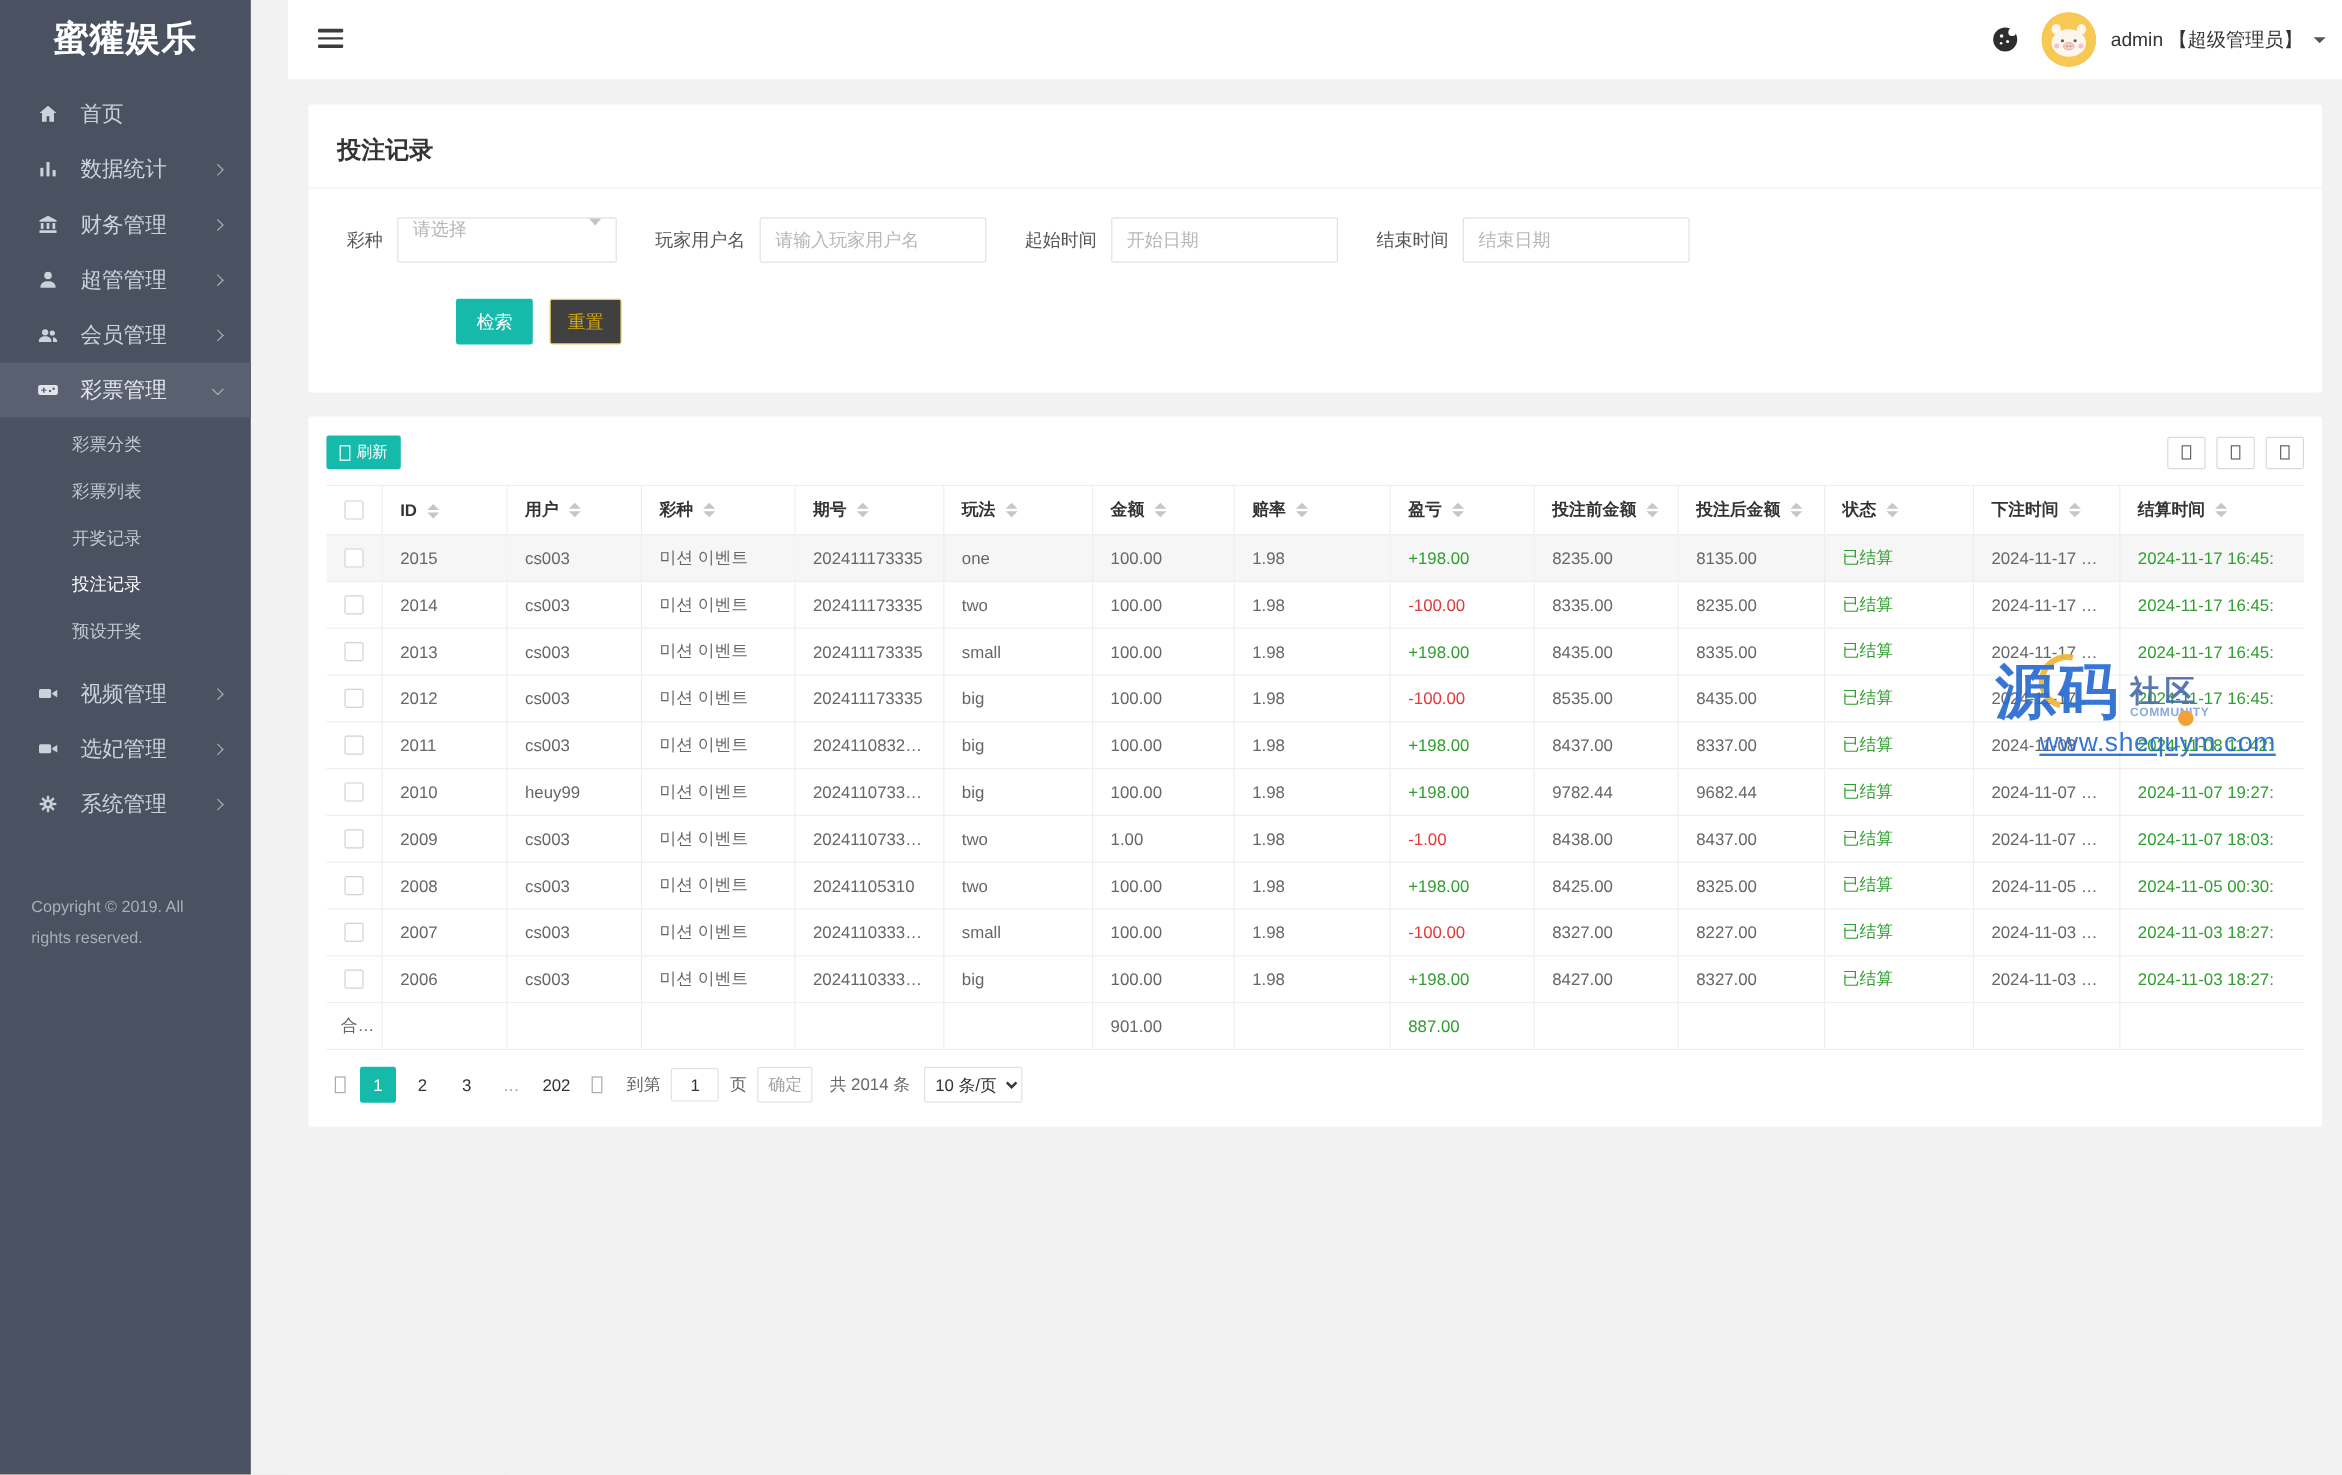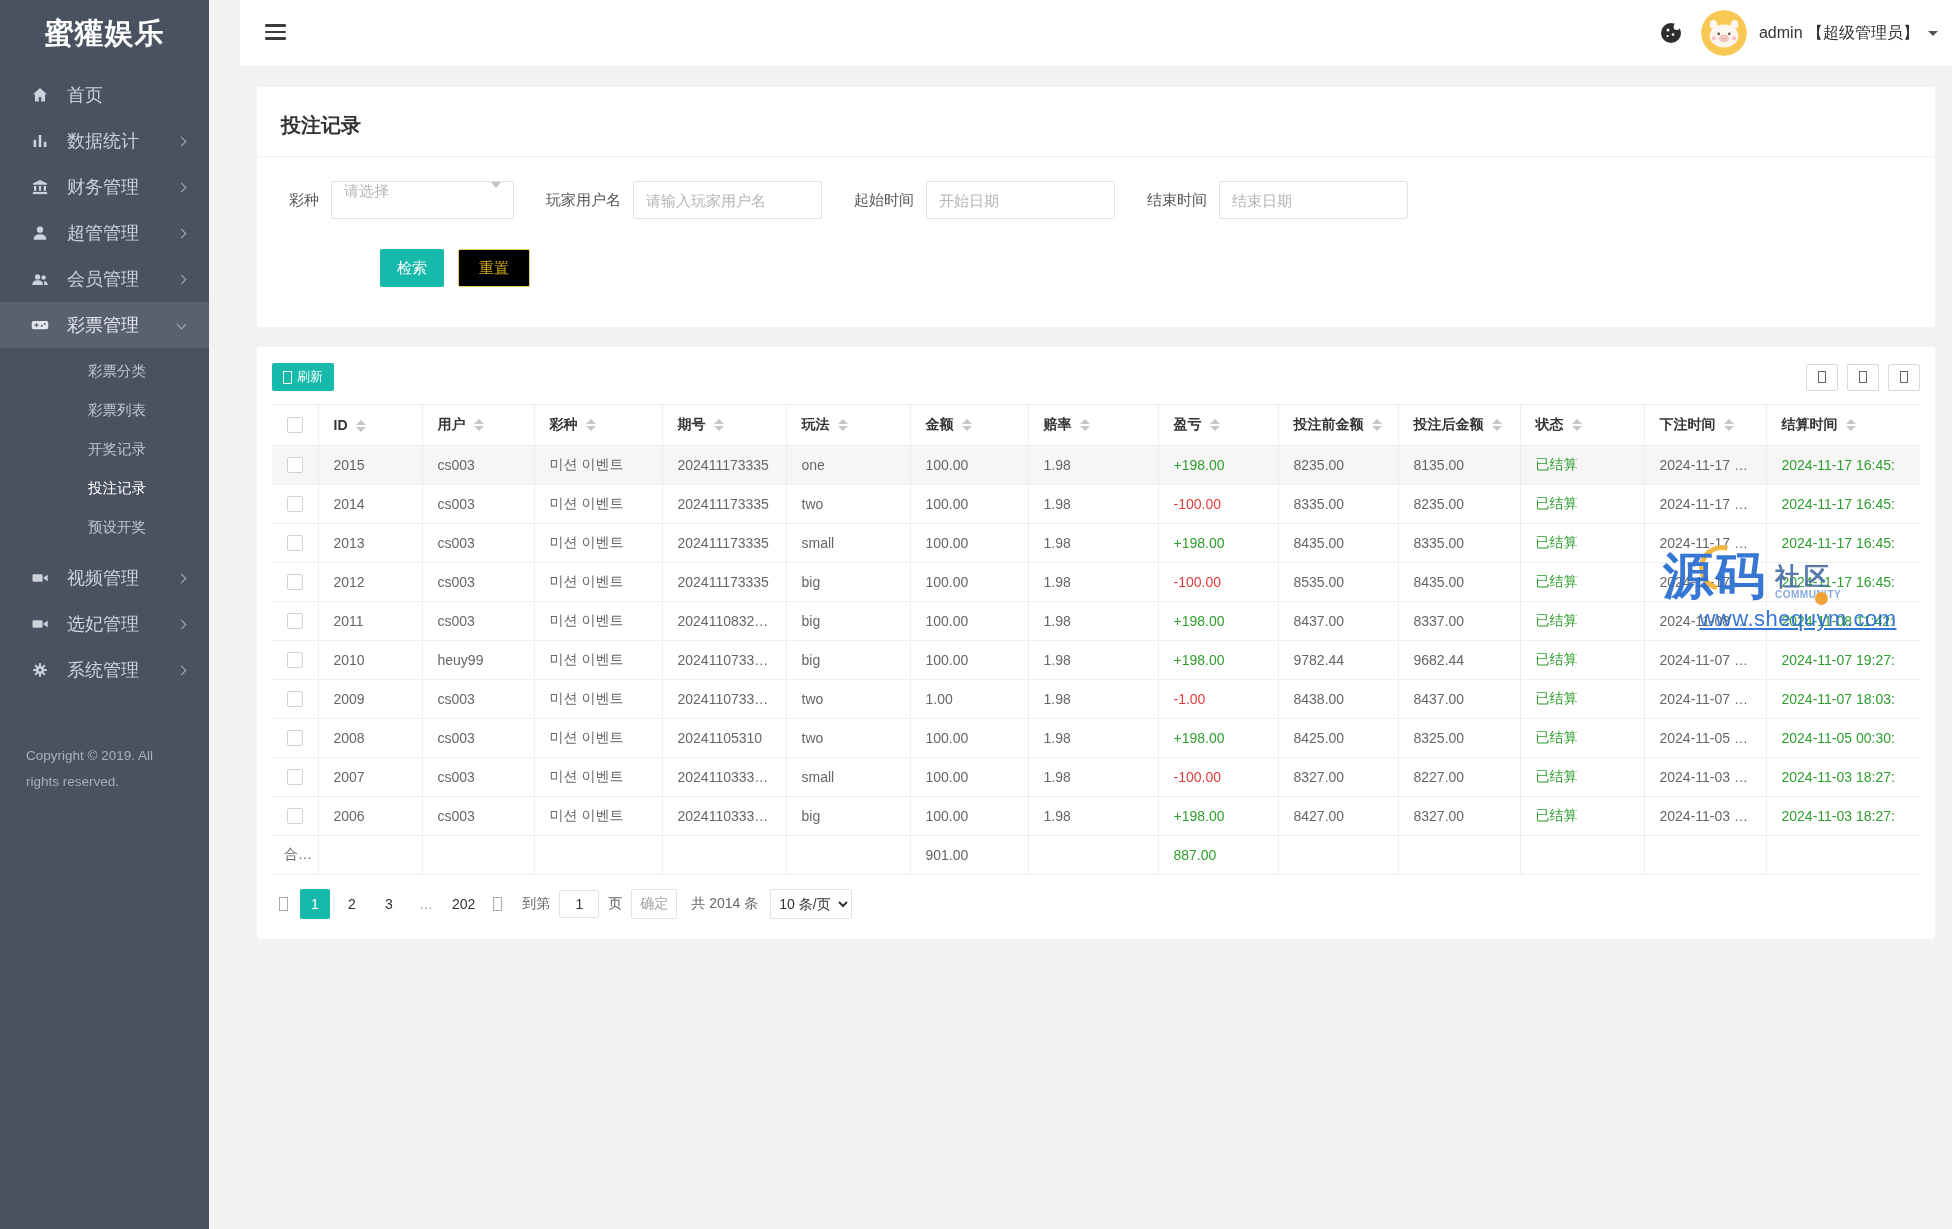--- a/index.html
+++ b/index.html
@@ -12,21 +12,21 @@
   .logo{height:66px;line-height:66px;text-align:center;color:#fff;font-size:29px;font-weight:bold;letter-spacing:1px;}
   .menu{margin-top:6px;}
   .menu-item{height:46px;display:flex;align-items:center;padding:0 24px 0 30px;color:#ccd1da;font-size:18px;cursor:pointer;}
   .menu-item.active{background:#59606f;color:#e2e5ec;}
   .mi-icon{width:20px;height:20px;margin-right:17px;display:flex;align-items:center;justify-content:center;}
   .mi-icon svg{width:18px;height:18px;fill:currentColor;}
   .chev{width:7px;height:7px;border-right:1.6px solid #a7adb9;border-bottom:1.6px solid #a7adb9;margin-left:auto;}
   .chev.right{transform:rotate(-45deg);}
   .chev.down{transform:rotate(45deg);margin-top:-2px;}
   .submenu{padding:4px 0 8px;}
-  .sub-item{height:39px;line-height:39px;padding-left:88px;font-size:14.5px;color:#c2c7d1;cursor:pointer;}
+  .sub-item{height:39px;line-height:39px;padding-left:60px;font-size:14.5px;color:#c2c7d1;cursor:pointer;}
   .sub-item.current{color:#fff;}
   .copyright{margin-top:50px;padding:0 26px;color:#a9aeb8;font-size:13.5px;line-height:1.9;}
 
   
   .topbar{position:absolute;left:240px;top:0;right:0;height:66px;background:#fff;z-index:2;}
   .burger{position:absolute;left:25px;top:24px;cursor:pointer;}
   .burger i{display:block;width:21px;height:2.6px;background:#3c3c3c;margin-bottom:4px;border-radius:1px;}
   .top-right{position:absolute;right:14px;top:0;height:66px;display:flex;align-items:center;}
   .cookie{width:24px;height:24px;margin-right:18px;cursor:pointer;display:flex;}
   .avatar{width:46px;height:46px;border-radius:50%;overflow:hidden;margin-right:12px;cursor:pointer;flex:none;}
@@ -42,21 +42,21 @@
   .filter-row{display:flex;align-items:center;margin:24px 0 0 32px;}
   .f-group{display:flex;align-items:center;margin-right:32px;}
   .f-label{font-size:15px;color:#555;margin-right:12px;white-space:nowrap;}
   .select-box{width:183px;height:38px;border:1px solid #e2e2e2;border-radius:2px;background:#fff;
               display:flex;padding:0 12px;color:#b6b6b6;font-size:15px;position:relative;cursor:pointer;}
   .select-caret{position:absolute;right:12px;width:0;height:0;border-left:5px solid transparent;border-right:5px solid transparent;border-top:6px solid #c3c3c3;}
   .f-input{width:189px;height:38px;border:1px solid #e2e2e2;border-radius:2px;padding:0 12px;font-size:15px;color:#333;outline:none;}
   .f-input::placeholder{color:#b6b6b6;}
   .btn-row{margin:30px 0 0 123px;display:flex;}
   .btn-search{width:64px;height:38px;background:#16baaa;color:#fff;border:none;border-radius:2px;font-size:15px;cursor:pointer;}
-  .btn-reset{width:72px;height:38px;background:#000000;border:1px solid #e8ca58;color:#d3a918;border-radius:2px;font-size:15px;margin-left:14px;cursor:pointer;}
+  .btn-reset{width:60px;height:38px;background:#404040;border:1px solid #e8ca58;color:#d3a918;border-radius:2px;font-size:15px;margin-left:14px;cursor:pointer;}
 
   
   .table-card{position:relative;padding-bottom:20px;}
   .toolbar{display:flex;align-items:center;justify-content:space-between;padding:16px 15px 13px;}
   .btn-refresh{height:28px;padding:0 11px;background:#16baaa;color:#fff;border:none;border-radius:2px;font-size:13px;
                display:flex;align-items:center;cursor:pointer;}
   .tofu{display:inline-block;width:9px;height:13px;border:1.4px solid currentColor;}
   .btn-refresh .tofu{margin-right:5px;}
   .tools{display:flex;}
   .tool-btn{width:32px;height:27px;border:1px solid #d9d9d9;background:#fff;border-radius:2px;margin-left:9px;

